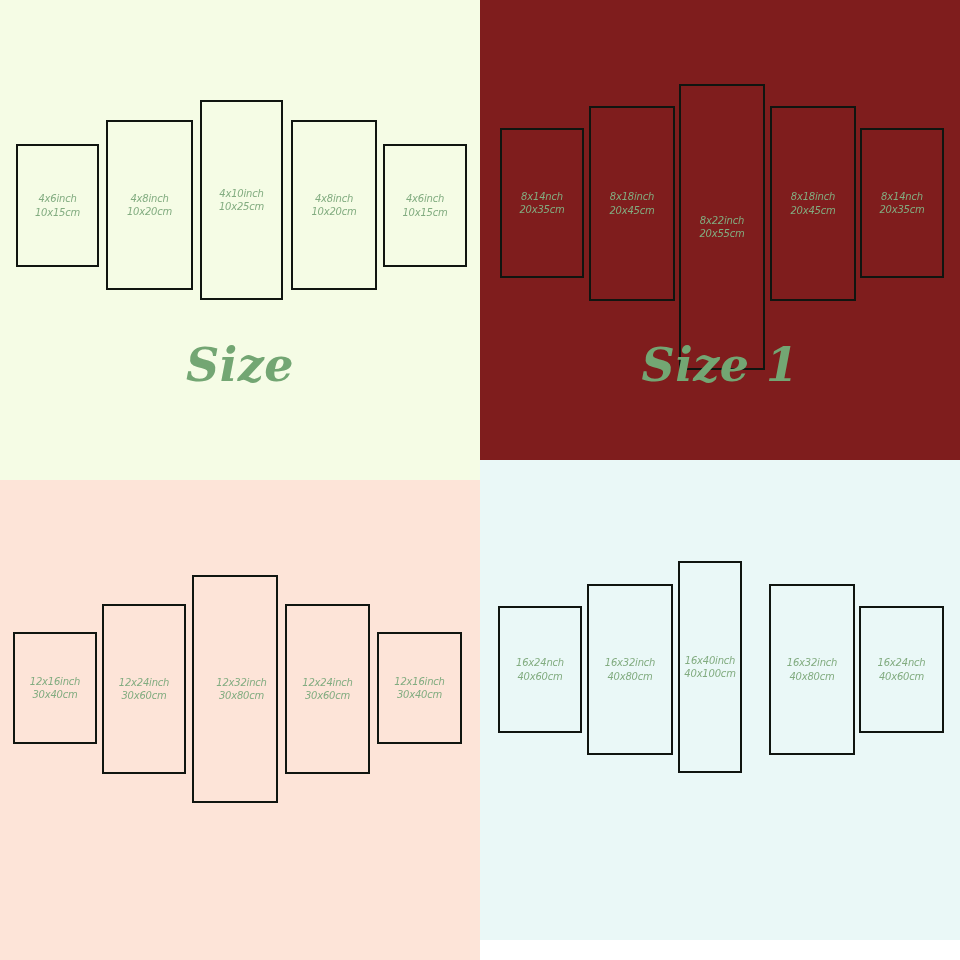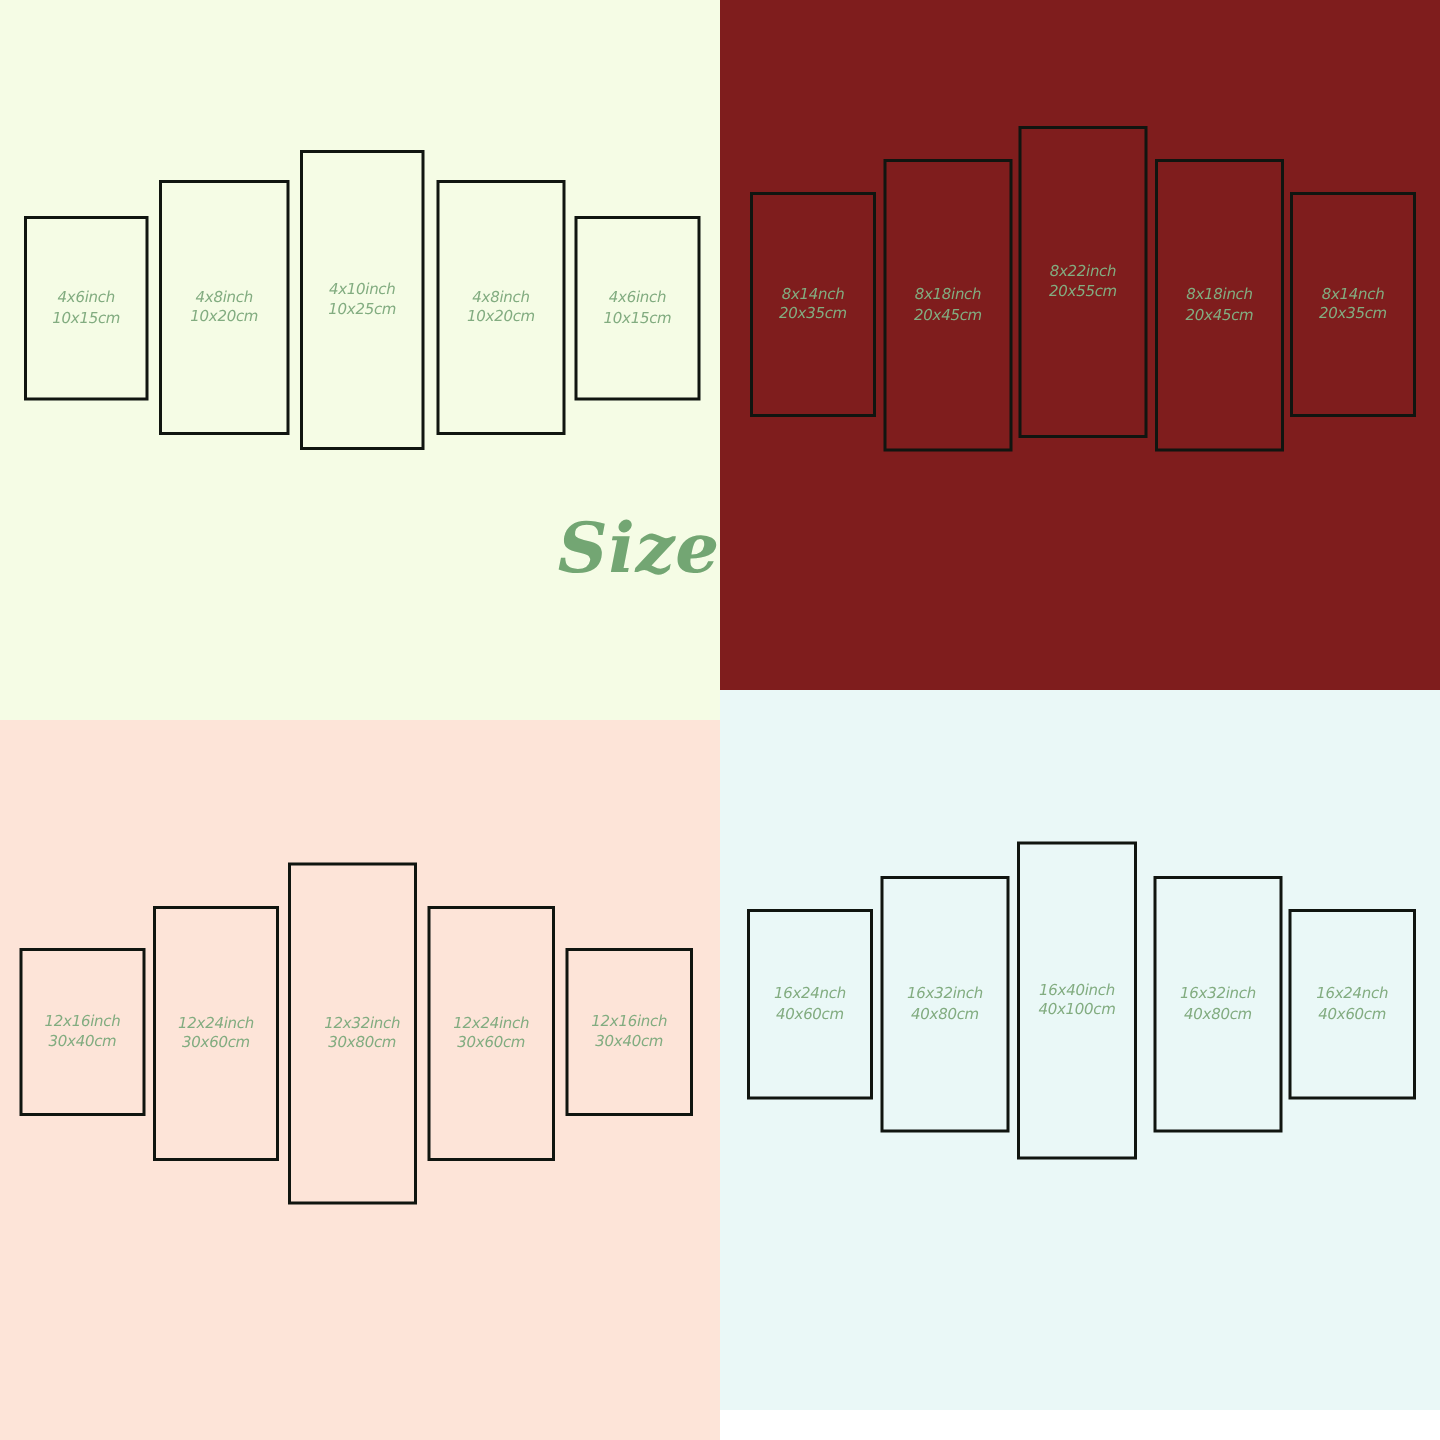--- a/index.html
+++ b/index.html
@@ -49,21 +49,21 @@
     line-height: 1.32;
     color: #82AC80;
     text-align: center;
     white-space: pre-line;
     letter-spacing: -0.2px;
   }
   .title {
     position: absolute;
     left: 0;
     width: 480px;
-    text-align: right;
+    text-align: center;
     font-family: "DejaVu Serif", "Liberation Serif", serif;
     font-weight: bold;
     font-style: italic;
     font-size: 46px;
     color: #73A673;
     letter-spacing: 0.5px;
   }
   .t-tl, .t-tr { top: 338px; }
 </style>
 </head>
@@ -100,33 +100,34 @@
   <div class="quadrant q-tr" style="background: #7f1d1d;">
     <div class="panels">
         <div class="panel" style="left: 20px; top: 128px; width: 84px; height: 150px; border-color: rgb(16, 21, 16);">
           <div class="panel-label" style="color: rgb(130, 172, 128);">8x14nch
 20x35cm</div>
         </div>
         <div class="panel" style="left: 109px; top: 106px; width: 86px; height: 195px; border-color: rgb(16, 21, 16);">
           <div class="panel-label" style="color: rgb(130, 172, 128);">8x18inch
 20x45cm</div>
         </div>
-        <div class="panel" style="left: 199px; top: 84px; width: 86px; height: 208px; border-color: rgb(16, 21, 16);">
+        <div class="panel" style="left: 199px; top: 84px; width: 86px; height: 286px; border-color: rgb(16, 21, 16);">
           <div class="panel-label" style="color: rgb(130, 172, 128);">8x22inch
 20x55cm</div>
         </div>
         <div class="panel" style="left: 290px; top: 106px; width: 86px; height: 195px; border-color: rgb(16, 21, 16);">
           <div class="panel-label" style="color: rgb(130, 172, 128);">8x18inch
 20x45cm</div>
         </div>
         <div class="panel" style="left: 380px; top: 128px; width: 84px; height: 150px; border-color: rgb(16, 21, 16);">
           <div class="panel-label" style="color: rgb(130, 172, 128);">8x14nch
 20x35cm</div>
         </div>
       </div>
+    <div class="title t-tr" style="color: rgb(115, 166, 115);">Size 1</div>
   </div>
 
   <div class="quadrant q-bl" style="background: rgb(253, 228, 216);">
     <div class="panels">
         <div class="panel" style="left: 13px; top: 152px; width: 84px; height: 112px; border-color: rgb(16, 21, 16);">
           <div class="panel-label" style="color: rgb(130, 172, 128);">12x16inch
 30x40cm</div>
         </div>
         <div class="panel" style="left: 102px; top: 124px; width: 84px; height: 170px; border-color: rgb(16, 21, 16);">
           <div class="panel-label" style="color: rgb(130, 172, 128);">12x24inch
@@ -151,21 +152,21 @@
   <div class="quadrant q-br" style="background: rgb(234, 248, 247);">
     <div class="panels">
         <div class="panel" style="left: 18px; top: 146px; width: 84px; height: 127px; border-color: rgb(16, 21, 16);">
           <div class="panel-label" style="color: rgb(130, 172, 128);">16x24nch
 40x60cm</div>
         </div>
         <div class="panel" style="left: 107px; top: 124px; width: 86px; height: 171px; border-color: rgb(16, 21, 16);">
           <div class="panel-label" style="color: rgb(130, 172, 128);">16x32inch
 40x80cm</div>
         </div>
-        <div class="panel" style="left: 198px; top: 101px; width: 80px; height: 212px; border-color: rgb(16, 21, 16);">
+        <div class="panel" style="left: 198px; top: 101px; width: 64px; height: 212px; border-color: rgb(16, 21, 16);">
           <div class="panel-label" style="color: rgb(130, 172, 128);">16x40inch
 40x100cm</div>
         </div>
         <div class="panel" style="left: 289px; top: 124px; width: 86px; height: 171px; border-color: rgb(16, 21, 16);">
           <div class="panel-label" style="color: rgb(130, 172, 128);">16x32inch
 40x80cm</div>
         </div>
         <div class="panel" style="left: 379px; top: 146px; width: 85px; height: 127px; border-color: rgb(16, 21, 16);">
           <div class="panel-label" style="color: rgb(130, 172, 128);">16x24nch
 40x60cm</div>

